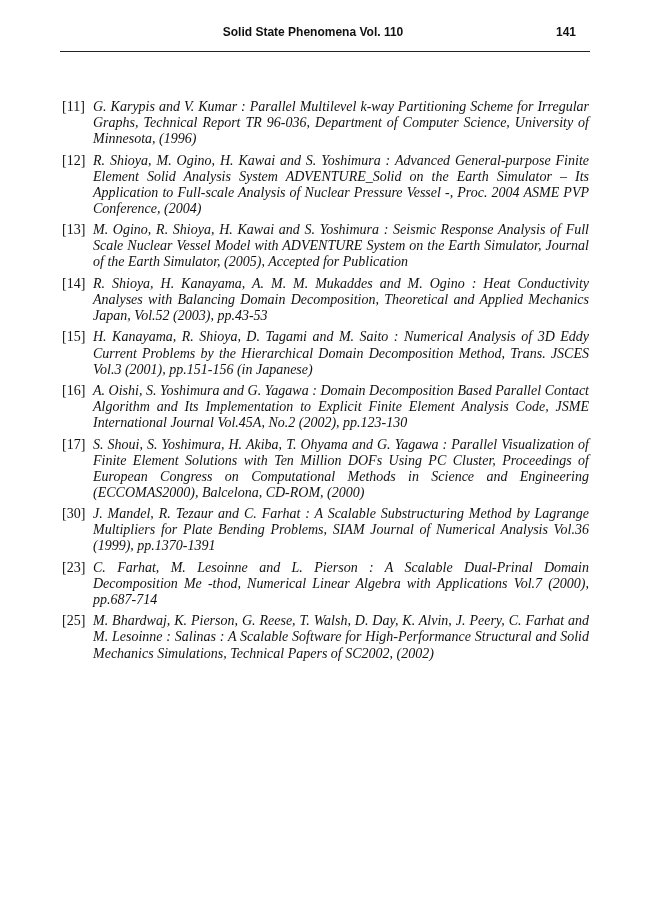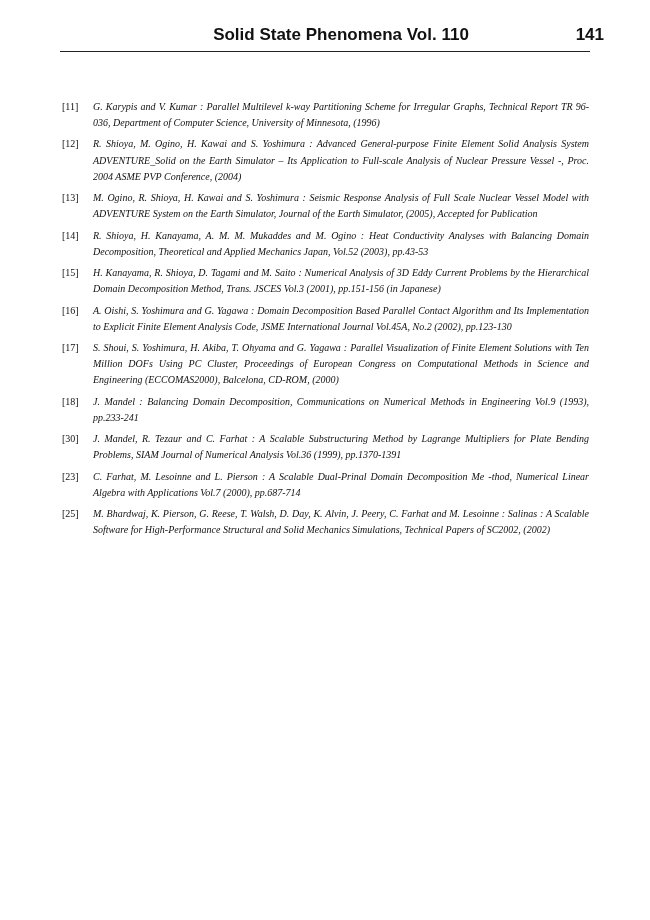--- a/index.html
+++ b/index.html
@@ -9,27 +9,27 @@
     }
     body {
       width: 650px;
       height: 920px;
       position: relative;
       overflow: hidden;
       color: #111111;
     }
     .header {
       position: absolute;
-      left: 76px;
+      left: 48px;
       top: 22px;
       width: 530px;
       height: 22px;
       font-family: "Liberation Sans", sans-serif;
       font-weight: bold;
-      font-size: 17px;
+      font-size: 12px;
     }
     .header .journal {
       position: absolute;
       left: 0;
       width: 100%;
       text-align: center;
       top: 3px;
     }
     .header .page-number {
       position: absolute;
@@ -43,21 +43,21 @@
       width: 530px;
       height: 0;
       border-top: 1px solid #222;
     }
     .refs {
       position: absolute;
       left: 62px;
       top: 99px;
       width: 527px;
       font-family: "Liberation Serif", serif;
-      font-size: 10px;
+      font-size: 14px;
       line-height: 16.1px;
     }
     .ref {
       position: relative;
       padding-left: 31px;
       margin-bottom: 5.3px;
       text-align: justify;
     }
     .ref .num {
       position: absolute;
@@ -101,24 +101,20 @@
     </div>
   <div class="ref">
       <span class="num">[16]</span>
       <span class="text">A. Oishi, S. Yoshimura and G. Yagawa : Domain Decomposition Based Parallel Contact Algorithm and Its Implementation to Explicit Finite Element Analysis Code, JSME International Journal Vol.45A, No.2 (2002), pp.123-130</span>
     </div>
   <div class="ref">
       <span class="num">[17]</span>
       <span class="text">S. Shoui, S. Yoshimura, H. Akiba, T. Ohyama and G. Yagawa : Parallel Visualization of Finite Element Solutions with Ten Million DOFs Using PC Cluster, Proceedings of European Congress on Computational Methods in Science and Engineering (ECCOMAS2000), Balcelona, CD-ROM, (2000)</span>
     </div>
   <div class="ref">
-      <span class="num">[18]</span>
-      <span class="text">J. Mandel : Balancing Domain Decomposition, Communications on Numerical Methods in Engineering Vol.9 (1993), pp.233-241</span>
-    </div>
-  <div class="ref">
       <span class="num">[30]</span>
       <span class="text"> J. Mandel, R. Tezaur and C. Farhat : A Scalable Substructuring Method by Lagrange Multipliers for Plate Bending Problems, SIAM Journal of Numerical Analysis Vol.36 (1999), pp.1370-1391</span>
     </div>
   <div class="ref">
       <span class="num">[23]</span>
       <span class="text">C. Farhat, M. Lesoinne and L. Pierson : A Scalable Dual-Prinal Domain Decomposition Me -thod, Numerical Linear Algebra with Applications Vol.7 (2000), pp.687-714</span>
     </div>
   <div class="ref">
       <span class="num">[25]</span>
       <span class="text">M. Bhardwaj, K. Pierson, G. Reese, T. Walsh, D. Day, K. Alvin, J. Peery, C. Farhat and M. Lesoinne : Salinas : A Scalable Software for High-Performance Structural and Solid Mechanics Simulations, Technical Papers of SC2002, (2002)</span>

